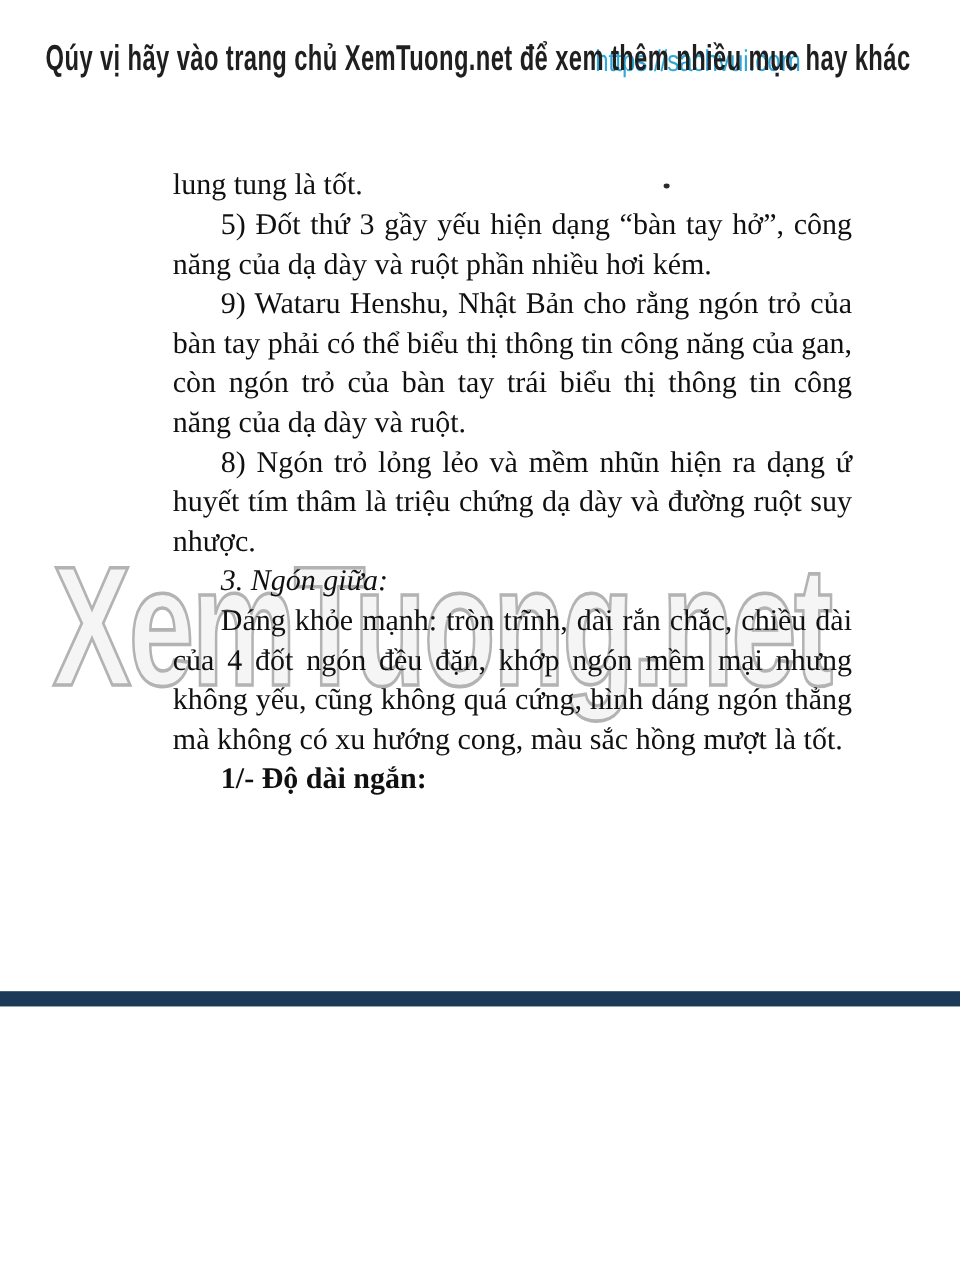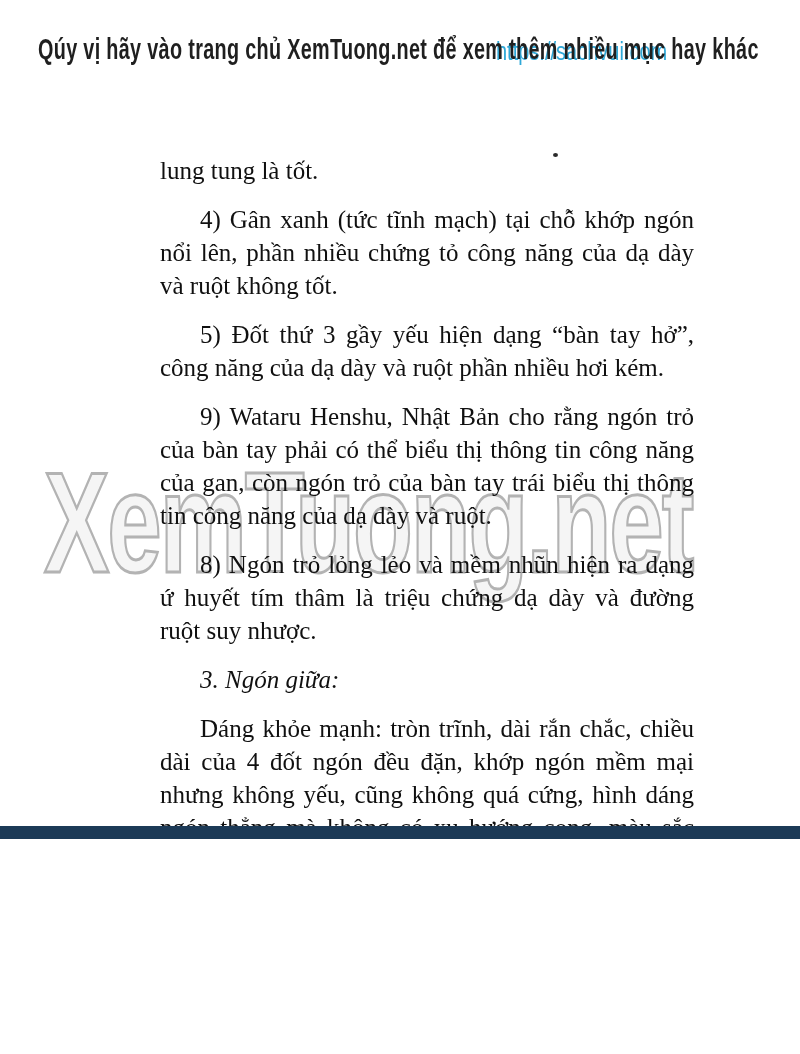--- a/index.html
+++ b/index.html
@@ -42,21 +42,21 @@
     color:rgba(0,0,0,0.04);
     -webkit-text-stroke:3px #b3b3b3;
   }
 
   
   .body-text {
     position:absolute; top:138px; left:144px; width:566px; z-index:2;
     font-size:25px; line-height:33px; color:#101010;
     text-align:justify;
   }
-  .body-text p { margin:16px; }
+  .body-text p { margin:0; }
   .body-text p.indent { text-indent:40px; }
   .body-text p.italic { font-style:italic; text-align:left; }
   .body-text p.bold-italic { font-weight:bold; text-align:left; }
 
   .artifact-dot {
     position:absolute; left:553px; top:153px; width:5px; height:4px;
     background:#2a2a2a; border-radius:50%; z-index:2;
   }
 
   .page-number {
@@ -76,21 +76,20 @@
 
   <div class="header">
     <span class="header-url">https://sachvui.com</span>
     <span class="header-text">Qúy vị hãy vào trang chủ XemTuong.net để xem thêm nhiều mục hay khác</span>
   </div>
 
   <div class="watermark">XemTuong.net</div>
 
   <div class="body-text">
       <p class="">lung tung là tốt.</p>
-      <p class="indent ">4) Gân xanh (tức tĩnh mạch) tại chỗ khớp ngón nổi lên, phần nhiều chứng tỏ công năng của dạ dày và ruột không tốt.</p>
       <p class="indent ">5) Đốt thứ 3 gầy yếu hiện dạng “bàn tay hở”, công năng của dạ dày và ruột phần nhiều hơi kém.</p>
       <p class="indent ">9) Wataru Henshu, Nhật Bản cho rằng ngón trỏ của bàn tay phải có thể biểu thị thông tin công năng của gan, còn ngón trỏ của bàn tay trái biểu thị thông tin công năng của dạ dày và ruột.</p>
       <p class="indent ">8) Ngón trỏ lỏng lẻo và mềm nhũn hiện ra dạng ứ huyết tím thâm là triệu chứng dạ dày và đường ruột suy nhược.</p>
       <p class="indent italic">3. Ngón giữa:</p>
       <p class="indent ">Dáng khỏe mạnh: tròn trĩnh, dài rắn chắc, chiều dài của 4 đốt ngón đều đặn, khớp ngón mềm mại nhưng không yếu, cũng không quá cứng, hình dáng ngón thẳng mà không có xu hướng cong, màu sắc hồng mượt là tốt.</p>
       <p class="indent bold-italic">1/- Độ dài ngắn:</p>
     </div>
 
   <div class="artifact-dot"></div>
 

